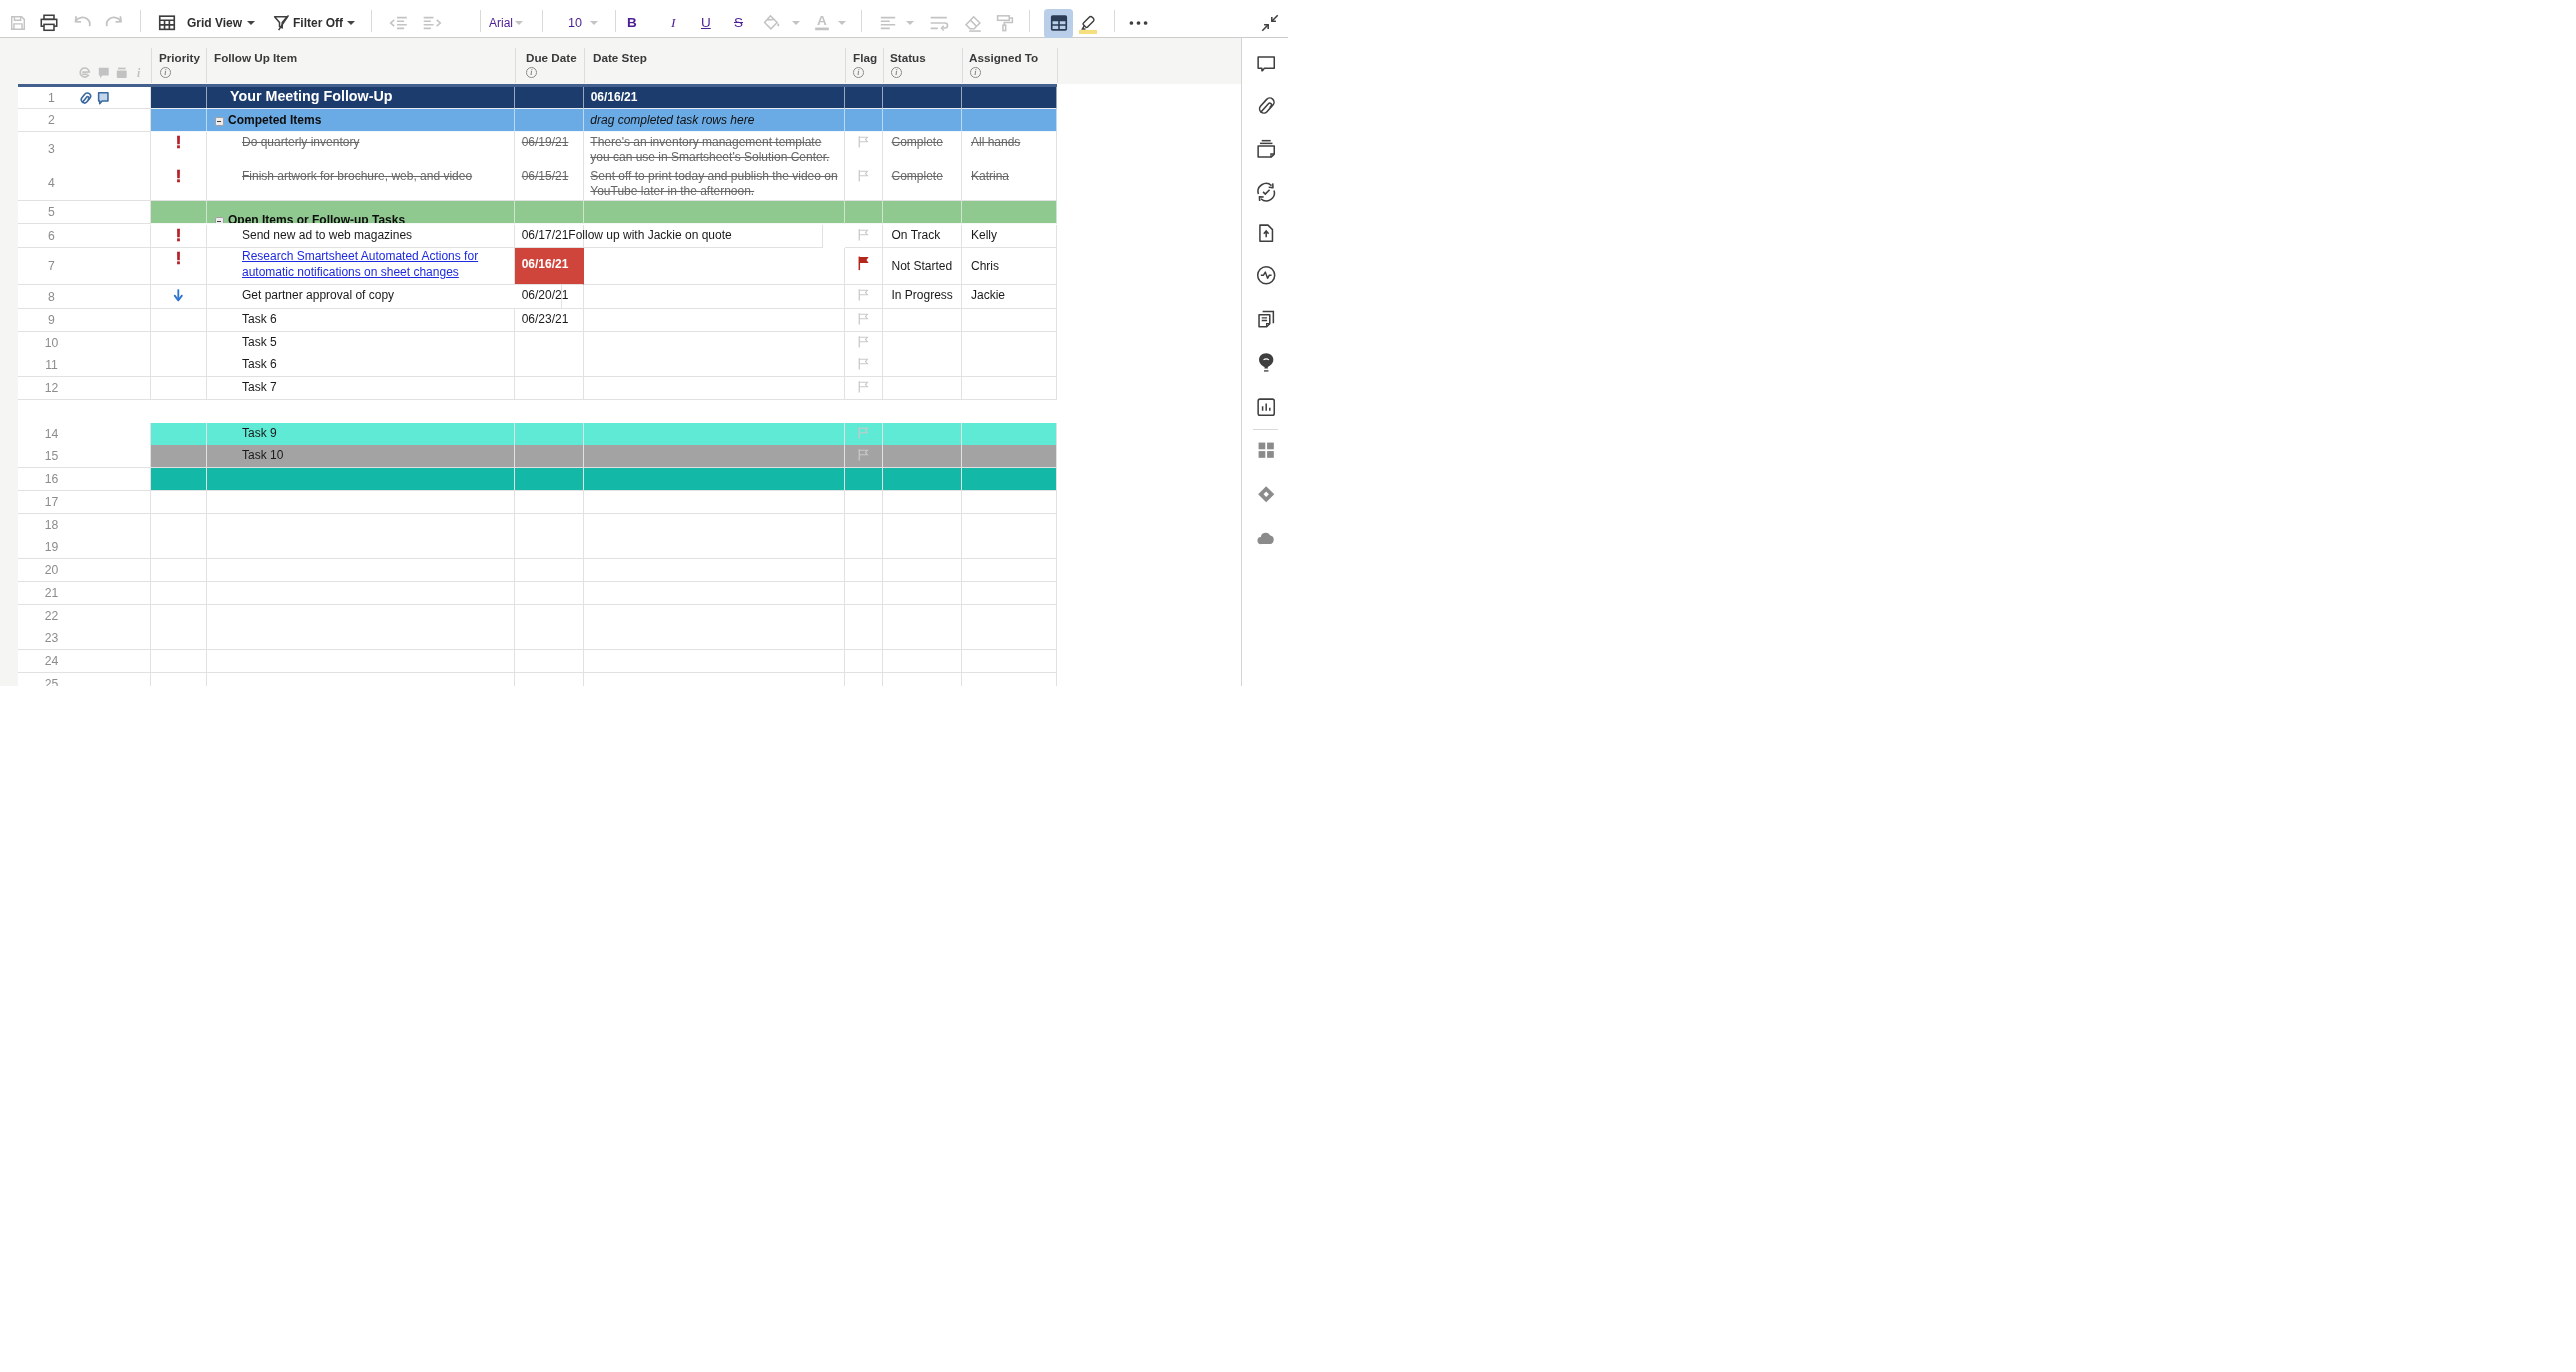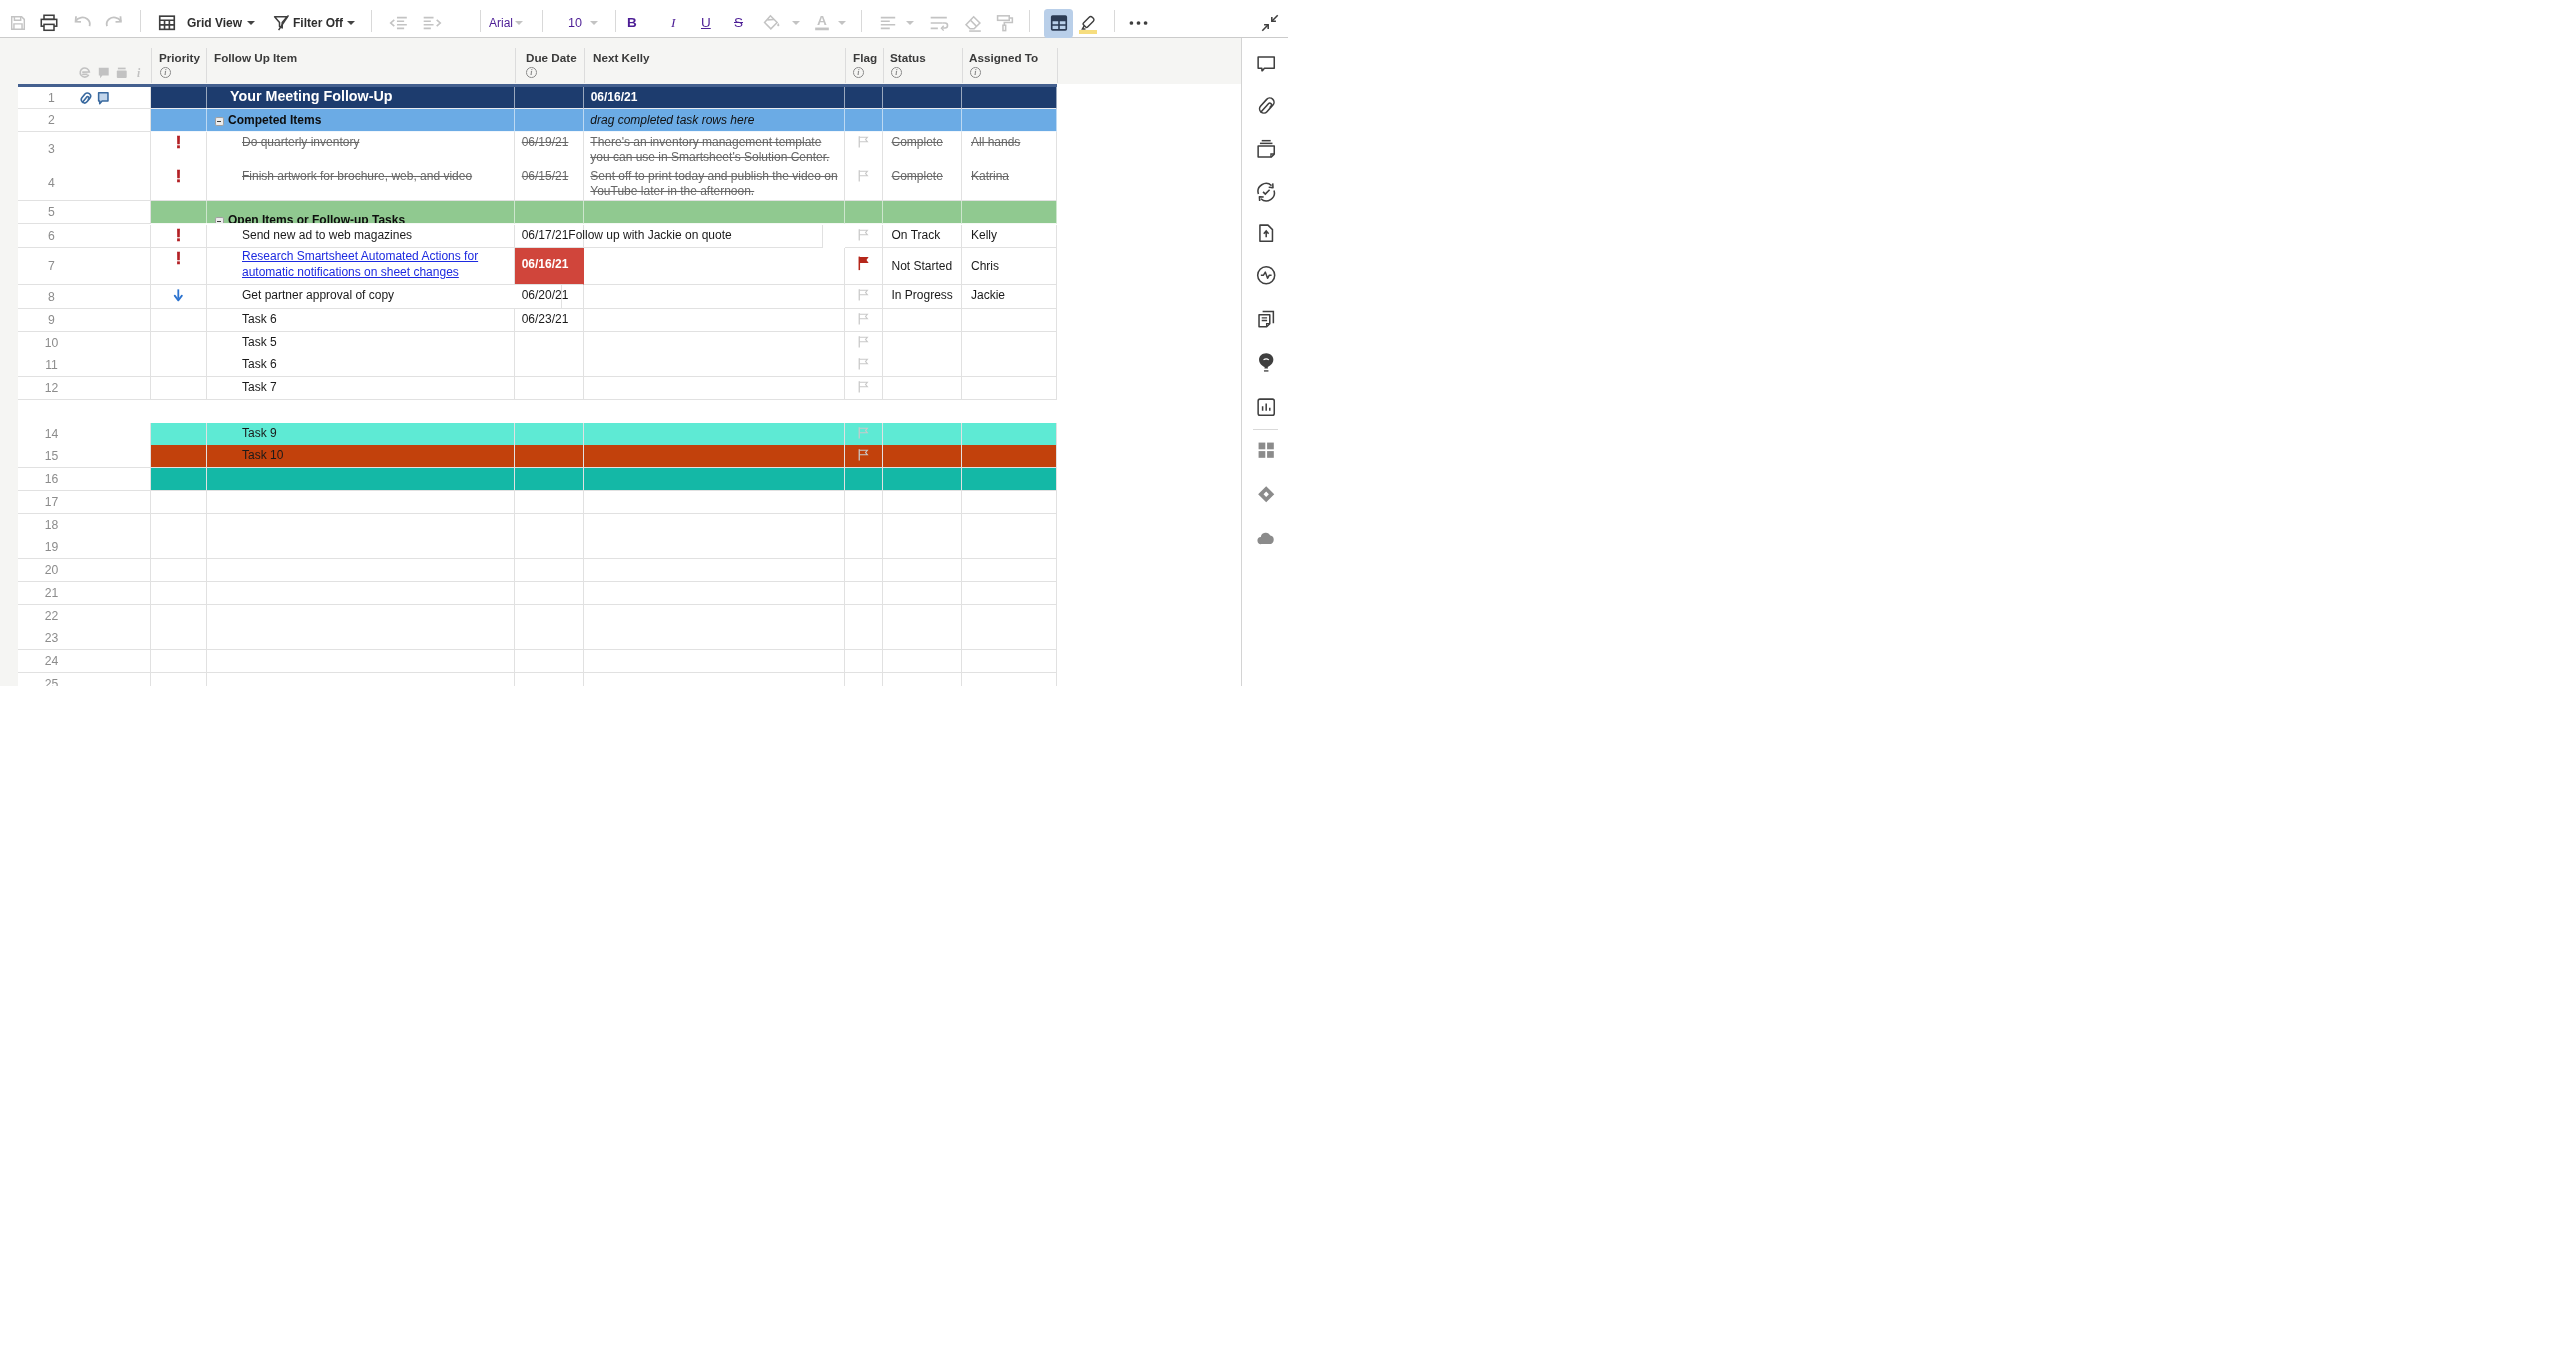--- a/index.html
+++ b/index.html
@@ -44,21 +44,21 @@
 <div class="abs" style="left:584px;top:48px;height:35px;width:0.9px;background:#dcdcdc"></div>
 <div class="abs" style="left:845px;top:48px;height:35px;width:0.9px;background:#dcdcdc"></div>
 <div class="abs" style="left:883px;top:48px;height:35px;width:0.9px;background:#dcdcdc"></div>
 <div class="abs" style="left:962px;top:48px;height:35px;width:0.9px;background:#dcdcdc"></div>
 <div class="abs" style="left:1057px;top:48px;height:35px;width:0.9px;background:#dcdcdc"></div>
 <div class="hlabel" style="left:159px">Priority</div>
 <div class="hinfo" style="left:160px">i</div>
 <div class="hlabel" style="left:214px">Follow Up Item</div>
 <div class="hlabel" style="left:526px">Due Date</div>
 <div class="hinfo" style="left:526px">i</div>
-<div class="hlabel" style="left:593px">Next Kelly</div>
+<div class="hlabel" style="left:593px">Date Step</div>
 <div class="hlabel" style="left:853px">Flag</div>
 <div class="hinfo" style="left:853px">i</div>
 <div class="hlabel" style="left:890px">Status</div>
 <div class="hinfo" style="left:891px">i</div>
 <div class="hlabel" style="left:969px">Assigned To</div>
 <div class="hinfo" style="left:970px">i</div>
 <div class="abs" style="left:78px;top:66px"><svg class="" style="" width="13.5" height="13.5" viewBox="0 0 15 15" fill="none">
         <path d="M11.6 10.4 A5.1 5.1 0 1 1 12.6 6.6 L5.4 6.8" stroke="#c2c2c2" stroke-width="1.8" fill="none" stroke-linecap="round"></path>
         <path d="M5.4 9.3 L10 9.2" stroke="#c2c2c2" stroke-width="1.8" fill="none" stroke-linecap="round"></path>
       </svg></div>
@@ -265,21 +265,21 @@
         <div class="cell" style="left:188px;width:309px;padding-left:36px"><span class="">Task 9</span></div>
         <div class="cell" style="left:497px;width:69px;padding-left:6.7px"></div>
         <div class="cell" style="left:566px;width:261px;padding-left:6.3px;white-space:normal"></div>
         <div class="cell" style="left:827px;width:38px;text-align:center;padding-top:3.2px"><svg class="" style="" width="12.6" height="13.5" viewBox="0 0 14 15" fill="none">
             <path d="M2.5 1.5 V14" stroke="#c9c9c9" stroke-width="1.4"></path>
             <path d="M2.5 2.5 H11.5 L9.5 5 L11.5 7.5 H2.5" stroke="#c9c9c9" stroke-width="1.3" fill="none"></path>
           </svg></div>
         <div class="cell" style="left:865px;width:79px;padding-left:8.5px;"></div>
         <div class="cell" style="left:944px;width:95px;padding-left:9px;"></div>
       </div>
-<div class="row " style="top:358px;height:23px;background:#c2410c">
+<div class="row " style="top:358px;height:23px;background:#a3a3a3">
         <div class="rowhead">
           <div class="rownum">15</div>
         </div>
         <div class="cell" style="left:133px;width:56px;text-align:center;"></div>
         <div class="cell" style="left:188px;width:309px;padding-left:36px"><span class="">Task 10</span></div>
         <div class="cell" style="left:497px;width:69px;padding-left:6.7px"></div>
         <div class="cell" style="left:566px;width:261px;padding-left:6.3px;white-space:normal"></div>
         <div class="cell" style="left:827px;width:38px;text-align:center;padding-top:3.2px"><svg class="" style="" width="12.6" height="13.5" viewBox="0 0 14 15" fill="none">
             <path d="M2.5 1.5 V14" stroke="#c9c9c9" stroke-width="1.4"></path>
             <path d="M2.5 2.5 H11.5 L9.5 5 L11.5 7.5 H2.5" stroke="#c9c9c9" stroke-width="1.3" fill="none"></path>

